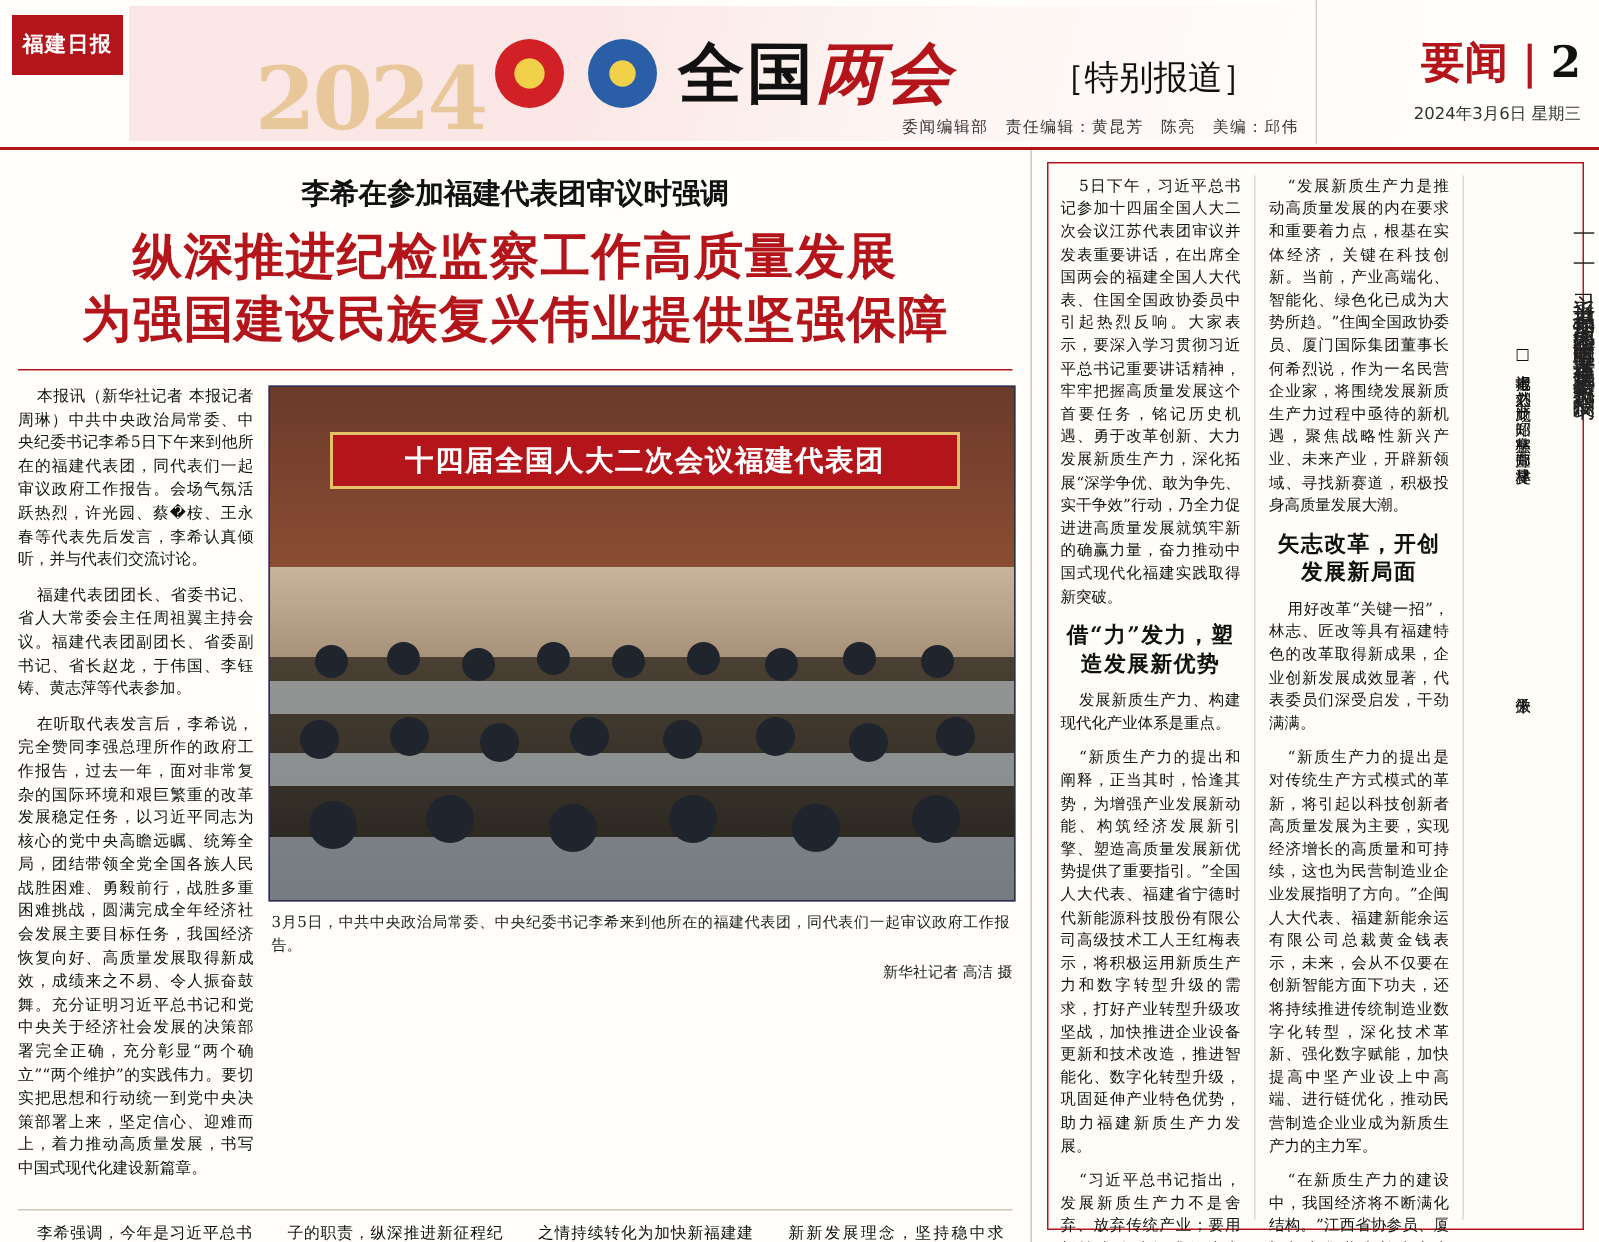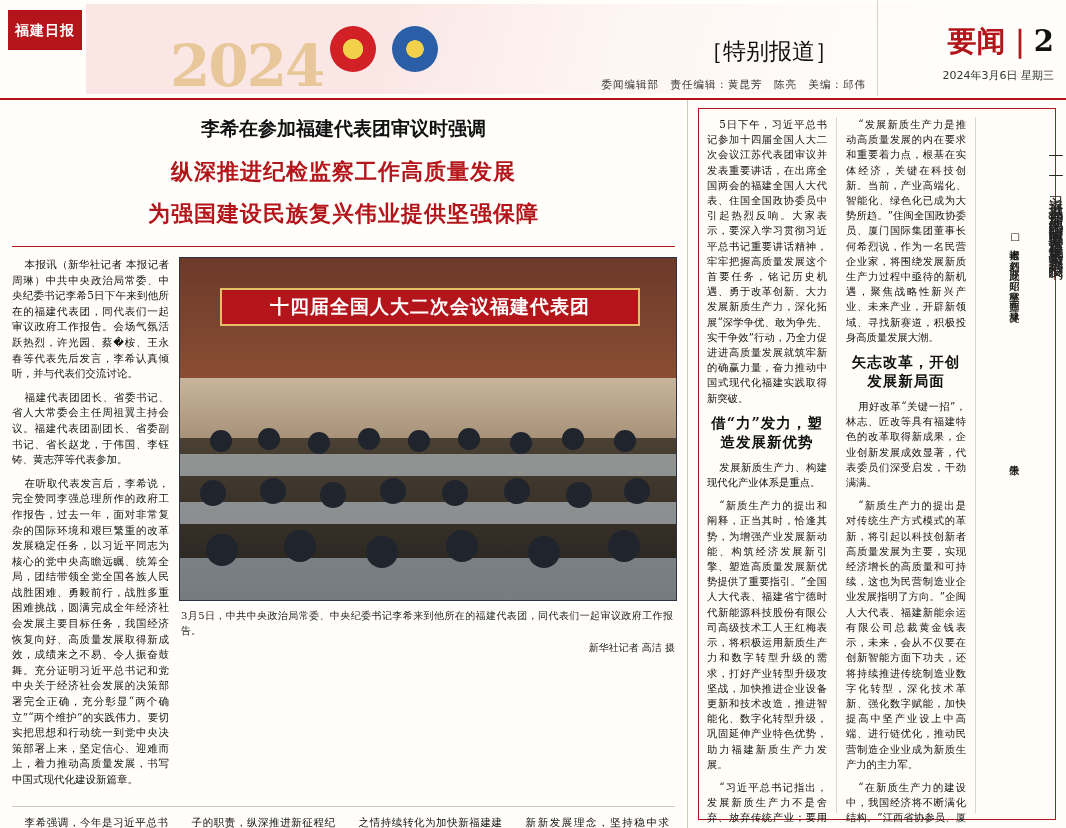--- a/index.html
+++ b/index.html
@@ -27,21 +27,21 @@
   .date{position:absolute;right:12px;top:68px;font-size:11px;color:#333;}
   .editors{position:absolute;right:200px;top:78px;font-size:10.5px;color:#333;letter-spacing:1px;}
 
   
   .content{position:relative;display:flex;height:729px;}
   .left{width:688px;padding:10px 12px 0 12px;box-sizing:border-box;border-right:1px solid #cfc8bd;}
   .right{width:378px;padding:8px 10px 0 10px;box-sizing:border-box;position:relative;}
 
   
   .kicker{text-align:center;font-family:"DejaVu Serif",serif;font-size:19px;font-weight:bold;color:#111;margin:6px 0 8px;}
-  .headline{text-align:center;font-family:"DejaVu Serif",serif;font-weight:bold;color:#b3151a;font-size:22px;line-height:42px;letter-spacing:1px;}
+  .headline{text-align:center;font-family:"DejaVu Serif",serif;font-weight:bold;color:#b3151a;font-size:33px;line-height:42px;letter-spacing:1px;}
   .hl-rule{height:1px;background:#b3151a;margin:12px 0 10px;}
 
   
   .artwrap{display:flex;gap:10px;}
   .col-text{width:160px;}
   .col-text p{font-size:10.5px;line-height:15.6px;text-align:justify;margin:0 0 8px;text-indent:1.2em;font-family:"DejaVu Serif",serif;}
   .photo-wrap{width:496px;}
   .photo{position:relative;width:496px;height:342px;background:#8b5cf6;overflow:hidden;border:1px solid #2b3240;}
   .stage-banner{position:absolute;left:8%;top:30px;width:84%;height:34px;background:#b3151a;border:2px solid #e4c169;
         color:#fff;font-family:"DejaVu Serif",serif;font-size:19px;font-weight:bold;display:flex;align-items:center;justify-content:center;letter-spacing:1px;}
@@ -74,20 +74,21 @@
 <body>
 
 <div class="page">
 
   <div class="masthead">
     <div class="ribbon"></div>
     <div class="logo">福建日报</div>
     <div class="year">2024</div>
     <div class="emblem1"></div>
     <div class="emblem2"></div>
+    <div class="bigtitle"><span>全国</span><span class="cursive">两会</span></div>
     <div class="special">［特别报道］</div>
     <div class="mh-right">
       <div class="yaowen"><span>要闻</span>｜<span class="num">2</span></div>
       <div class="date">2024年3月6日 星期三</div>
     </div>
     <div class="editors">委闻编辑部　责任编辑：黄昆芳　陈亮　美编：邱伟</div>
   </div>
 
   <div class="content">
 

